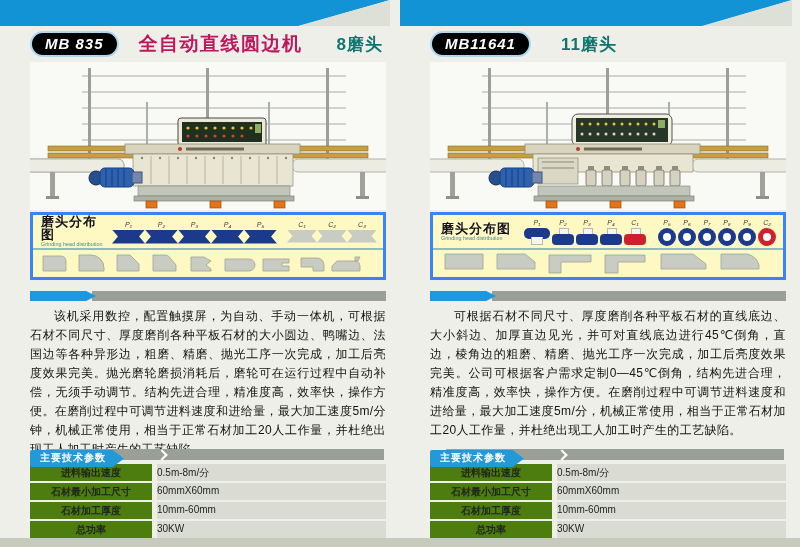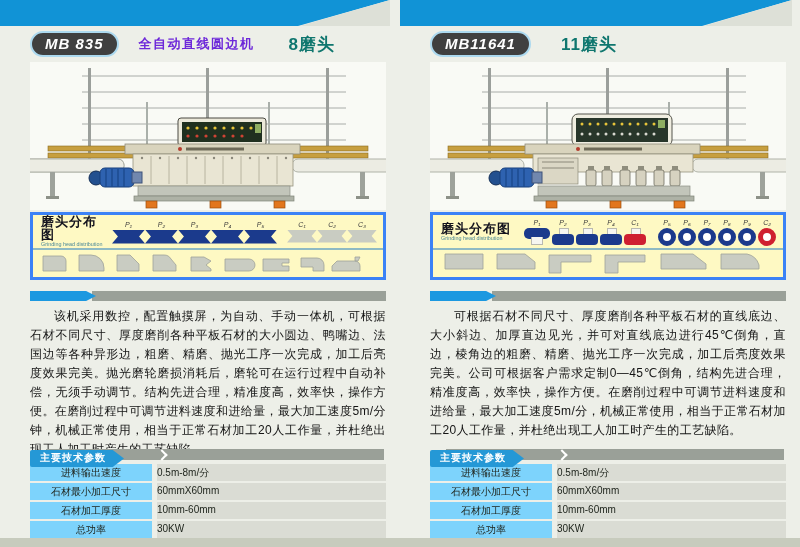--- a/index.html
+++ b/index.html
@@ -5,24 +5,24 @@
   html,body{margin:0;padding:0;}
   body{font-family:"Liberation Sans","DejaVu Sans",sans-serif;}
   .page{position:relative;width:800px;height:547px;background:#edefe8;overflow:hidden;}
   .top-banner-svg{position:absolute;top:0;left:0;}
   .bottom-strip{position:absolute;left:0;bottom:0;width:800px;height:9px;background:#c7cbbd;}
   .col{position:absolute;top:30px;width:356px;}
   .col.left{left:30px;}
   .col.right{left:430px;}
   
   .prod-header{height:28px;display:flex;align-items:center;}
-  .model-badge{display:inline-block;background:#404040;color:#fff;font-weight:bold;
+  .model-badge{display:inline-block;background:#000000;color:#fff;font-weight:bold;
     font-size:15px;letter-spacing:1px;padding:2px 13px 3px 13px;border-radius:13px;
     border:2px solid #acd9ef;font-style:italic;}
-  .prod-title{font-size:13px;font-weight:bold;color:#6d28d9;letter-spacing:1.5px;margin-left:20px;}
+  .prod-title{font-size:19px;font-weight:bold;color:#be185d;letter-spacing:1.5px;margin-left:20px;}
   .prod-heads{font-size:17px;font-weight:bold;color:#0f766e;letter-spacing:1px;margin-left:34px;}
   .col.right .prod-title{margin-left:14px;}
   .col.right .prod-heads{margin-left:30px;}
   
   .machine-wrap{margin-top:4px;height:148px;}
   
   .diagram{margin-top:2px;border:3px solid #3b82f6;background:#fef9c3;height:62px;position:relative;}
   .diagram-top{height:33px;display:flex;align-items:center;border-bottom:2px solid #8fbac3;}
   .diagram-label{width:80px;padding-left:8px;}
   .diagram-title{font-size:13px;font-weight:bold;color:#14141e;letter-spacing:1px;display:block;line-height:13px;}
@@ -53,22 +53,22 @@
   
   .spec{margin-top:18px;}
   .spec-header{position:relative;height:15px;}
   .spec-bar{position:absolute;left:16px;right:2px;top:2px;height:11px;background:#9aa098;}
   .spec-banner{position:relative;z-index:2;display:inline-block;background:#2598d6;color:#fff;
     font-size:10px;font-weight:bold;letter-spacing:1px;padding:1px 18px 2px 10px;
     clip-path:polygon(0 0,88% 0,100% 50%,88% 100%,0 100%);border-radius:2px;}
   .spec-chevron{position:absolute;z-index:3;left:128px;top:4px;width:6px;height:6px;
     border-top:2px solid #fff;border-right:2px solid #fff;transform:rotate(45deg);}
   .spec-row{display:flex;gap:5px;margin-top:2px;}
-  .spec-label{width:122px;background:#7dd3fc;text-align:center;font-size:10px;color:#20261e;
-    padding:1.5px 0;font-weight:400;}
+  .spec-label{width:122px;background:#4d7c0f;text-align:center;font-size:10px;color:#20261e;
+    padding:1.5px 0;font-weight:700;}
   .spec-value{flex:1;background:#dadcd4;text-align:left;font-size:10px;color:#20261e;padding:1.5px 0;}
 </style>
 </head>
 <body>
 
 <div class="page">
 
   <svg class="top-banner-svg" width="800" height="28">
     <polygon points="0,0 390,0 298,26 0,26" fill="#1193d6"></polygon>
     <polygon points="390,0 390,26 300,26" fill="#dde0d7"></polygon>

